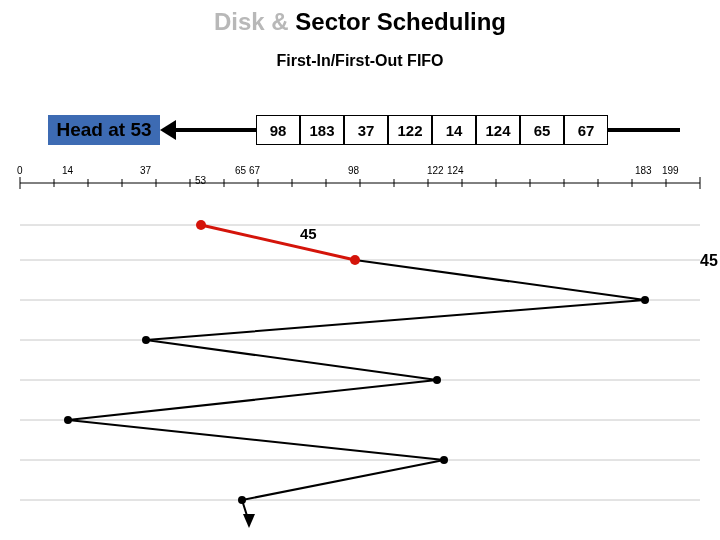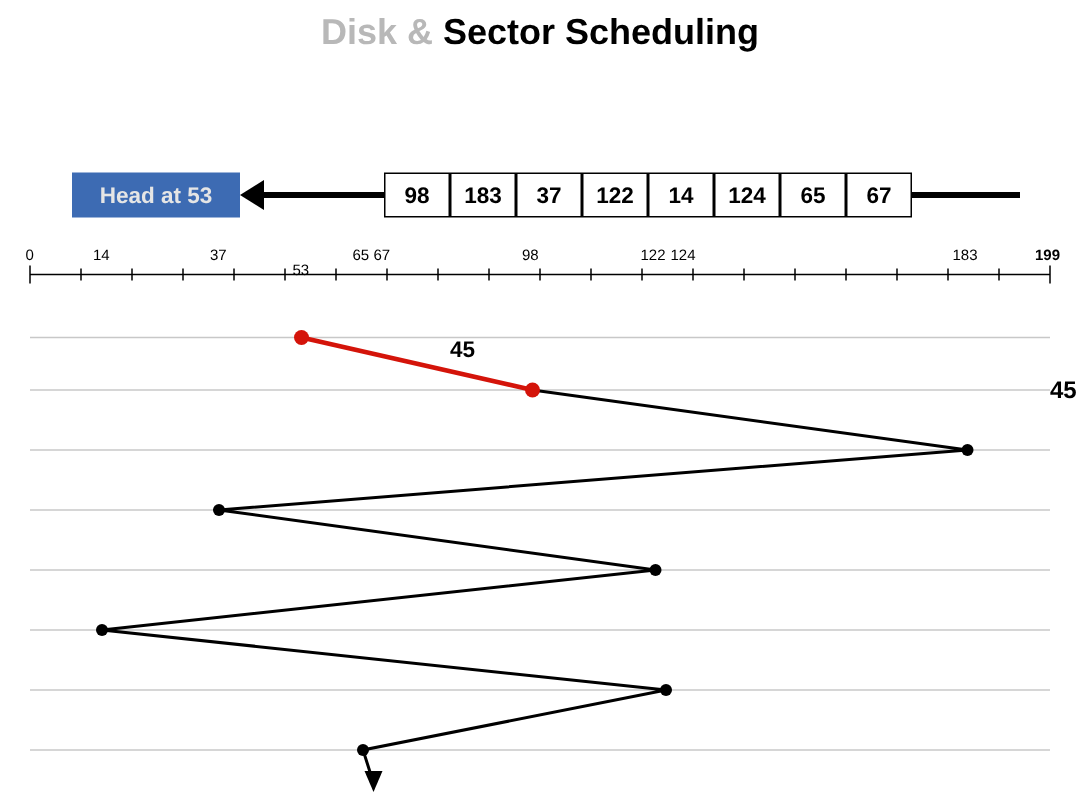--- a/index.html
+++ b/index.html
@@ -1,35 +1,36 @@
 <!DOCTYPE html>
 <html><head>
 <meta charset="utf-8">
 <style>
   html,body{margin:0;padding:0;background:#fff;font-family:Arial,Helvetica,sans-serif;}
   .stage{position:relative;width:720px;height:540px;}
   .title{position:absolute;left:0;top:8px;width:720px;text-align:center;font-size:24px;font-weight:bold;}
   .title .faded{color:#b8b8b8;}
   .subtitle{position:absolute;left:0;top:52px;width:720px;text-align:center;font-size:16px;font-weight:bold;color:#000;}
-  .head{position:absolute;top:115px;height:30px;background:#3d6bb3;color:#e5e5e5;font-weight:bold;font-size:15px;display:flex;align-items:center;justify-content:center;}
+  .head{position:absolute;top:115px;height:30px;background:#3d6bb3;color:#000000;font-weight:bold;font-size:19px;display:flex;align-items:center;justify-content:center;}
   .qcell{position:absolute;top:115px;height:30px;border:1px solid #000;background:#fff;color:#000;font-weight:bold;font-size:15px;display:flex;align-items:center;justify-content:center;box-sizing:border-box;}
   .arrowshaft{position:absolute;top:128px;height:4px;background:#000;}
   .arrowhead{position:absolute;top:120px;width:0;height:0;border-top:10px solid transparent;border-bottom:10px solid transparent;border-right:16px solid #000;}
   .axislab{position:absolute;font-size:10px;color:#000;}
   .rightlabel{position:absolute;font-size:16px;font-weight:bold;color:#000;}
   svg{position:absolute;left:0;top:0;}
 </style>
 </head>
 <body>
 
 <div class="stage">
 
   <div class="title">
     <span class="faded">Disk &amp; </span><span>Sector Scheduling</span>
   </div>
+  <div class="subtitle">First-In/First-Out FIFO</div>
 
   <div class="head" style="left:48px;width:112px;">Head at 53</div>
 
   <div class="qcell" style="left:256px;width:44px;">98</div>
   <div class="qcell" style="left:300px;width:44px;">183</div>
   <div class="qcell" style="left:344px;width:44px;">37</div>
   <div class="qcell" style="left:388px;width:44px;">122</div>
   <div class="qcell" style="left:432px;width:44px;">14</div>
   <div class="qcell" style="left:476px;width:44px;">124</div>
   <div class="qcell" style="left:520px;width:44px;">65</div>
@@ -97,19 +98,19 @@
   <div class="axislab" style="left:17px; top:165px;">0</div>
   <div class="axislab" style="left:62px; top:165px;">14</div>
   <div class="axislab" style="left:140px;top:165px;">37</div>
   <div class="axislab" style="left:195px;top:175px;">53</div>
   <div class="axislab" style="left:235px;top:165px;">65</div>
   <div class="axislab" style="left:249px;top:165px;">67</div>
   <div class="axislab" style="left:348px;top:165px;">98</div>
   <div class="axislab" style="left:427px;top:165px;">122</div>
   <div class="axislab" style="left:447px;top:165px;">124</div>
   <div class="axislab" style="left:635px;top:165px;">183</div>
-  <div class="axislab" style="left:690px;top:165px;font-weight:bold;">199</div>
+  <div class="axislab" style="left:662px;top:165px;">199</div>
 
   <div style="position:absolute;left:300px;top:225px;font-size:15px;font-weight:bold;color:#000;">45</div>
 
   <div class="rightlabel" style="left:700px;top:252px;">45</div>
 
 </div>
 
 </body></html>

